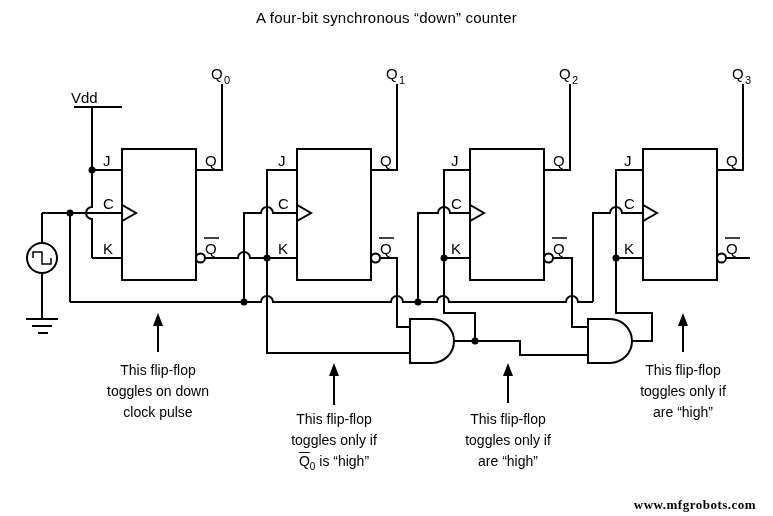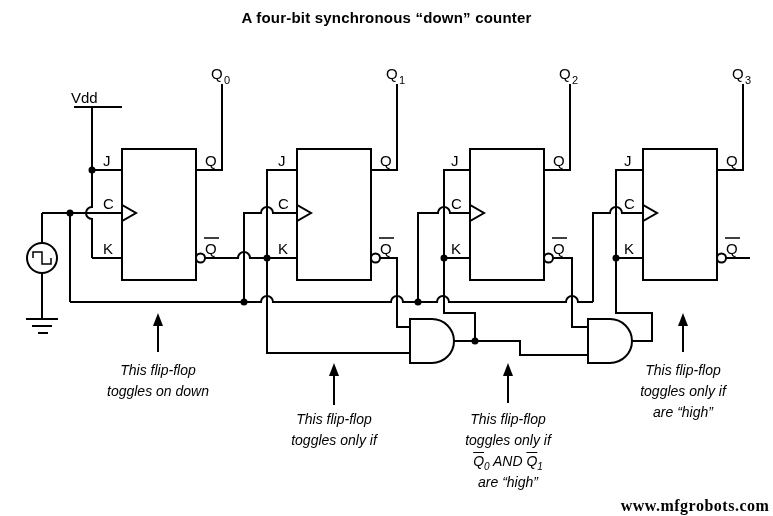--- a/index.html
+++ b/index.html
@@ -3,41 +3,41 @@
 <meta charset="utf-8">
 <style>
   html,body{margin:0;padding:0;background:#fff;}
   #stage{
     position:relative;width:773px;height:516px;background:var(--bg,#fff);
     font-family:"Liberation Sans",sans-serif;color:var(--line,#000);
     overflow:hidden;
   }
   #page-title{
     position:absolute;left:0;top:9px;width:773px;text-align:center;
-    font-size:15px;letter-spacing:.2px;font-weight:bold;
+    font-size:15px;letter-spacing:.2px;
   }
   svg text{
     font-family:"Liberation Sans",sans-serif;font-size:15px;fill:var(--line,#000);
   }
   svg text.sub{font-size:11px;}
   svg .w{fill:none;stroke:var(--line,#000);stroke-width:2;}
   svg .thin{fill:none;stroke:var(--line,#000);stroke-width:1.5;}
   svg .box{fill:#fff;stroke:var(--line,#000);stroke-width:2;}
   svg .dot{fill:var(--line,#000);stroke:none;}
   svg .bubble{fill:#fff;stroke:var(--line,#000);stroke-width:2;}
   svg .head{fill:var(--line,#000);stroke:none;}
   .ann{
     position:absolute;transform:translateX(-50%);text-align:center;
-    font-style:italic;font-size:14px;line-height:21px;white-space:nowrap;
+    font-size:14px;line-height:21px;white-space:nowrap;
   }
   .ann .qol{text-decoration:overline;}
   .ann sub{font-size:10px;line-height:0;}
   #watermark{
     position:absolute;left:620px;top:497px;width:150px;text-align:center;
-    font-family:"Liberation Serif",serif;font-weight:bold;font-size:16px;
+    font-family:"Liberation Serif",serif;font-weight:bold;font-size:13px;
     letter-spacing:.5px;
   }
 </style>
 </head>
 <body>
 
 <div id="stage">
 
   <div id="page-title">A four-bit synchronous “down” counter</div>
 
@@ -185,31 +185,32 @@
       <polygon class="head" points="503,376 513,376 508,363"></polygon>
       <path class="w" d="M683,352 V324"></path>
       <polygon class="head" points="678,326 688,326 683,313"></polygon>
     </g>
   </svg>
 
   
   <div class="ann" style="left:158px;top:360px">
       <div>This flip-flop</div>
       <div>toggles on down</div>
+      <div>clock pulse</div>
     </div>
   <div class="ann" style="left:334px;top:409px">
       <div>This flip-flop</div>
       <div>toggles only if</div>
+      <div><span class="qol">Q</span><sub>0</sub> is “high”</div>
     </div>
   <div class="ann" style="left:508px;top:409px">
-      <div>This flip-flop</div>
-      <div>toggles only if</div>
-      <div><span class="qol">Q</span><sub>0</sub> AND <span class="qol">Q</span><sub>1</sub></div>
-      <div>are “high”</div>
-    </div>
-  <div class="ann" style="left:683px;top:360px">
       <div>This flip-flop</div>
       <div>toggles only if</div>
       <div>are “high”</div>
     </div>
+  <div class="ann" style="left:683px;top:360px">
+      <div>This flip-flop</div>
+      <div>toggles only if</div>
+      <div>are “high”</div>
+    </div>
 
   <div id="watermark">www.mfgrobots.com</div>
 </div>
 
 </body></html>

